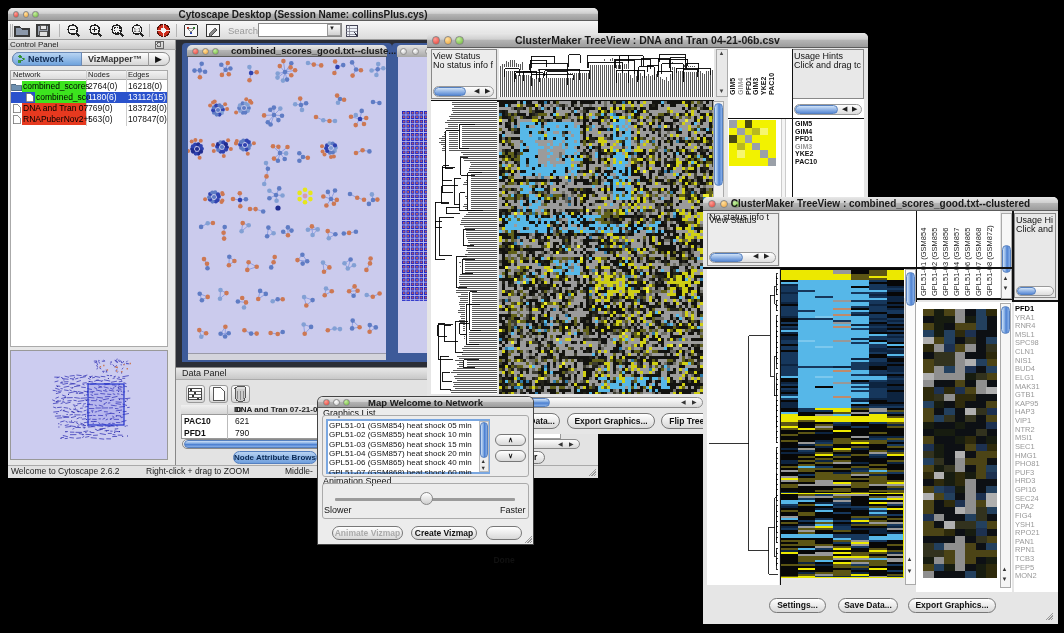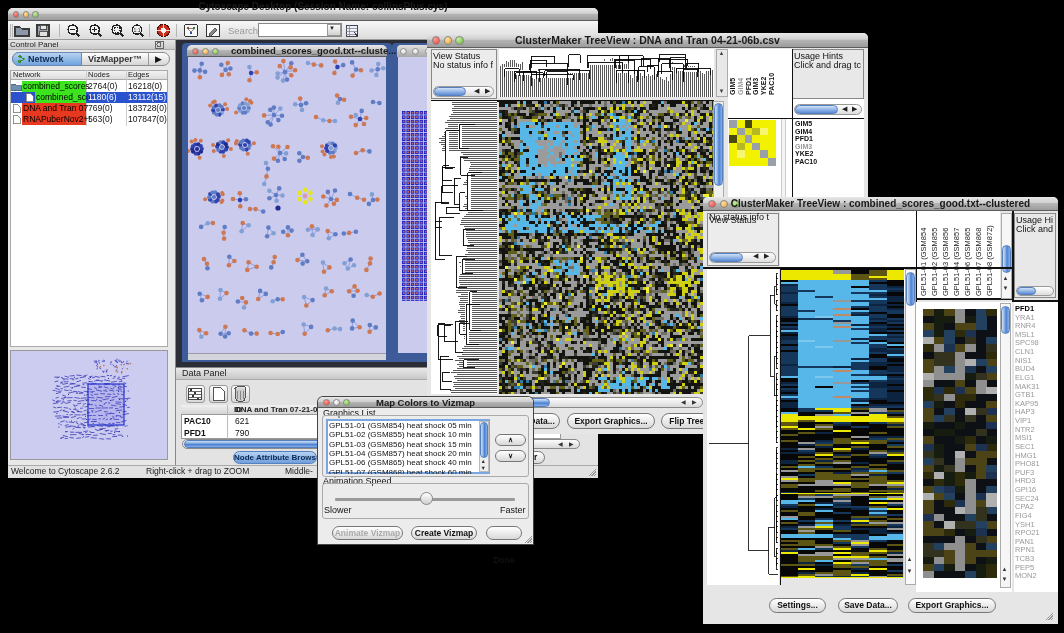--- a/index.html
+++ b/index.html
@@ -1,18 +1,18 @@
 <!DOCTYPE html>
 <html><head><meta charset="utf-8"><style>*{margin:0;padding:0;}body{background:#000;width:1064px;height:633px;overflow:hidden;position:relative;font-family:'Liberation Sans',sans-serif;}</style></head><body>
 <div style="position:absolute;left:8px;top:8px;width:590px;height:470px;background:#e4e4e4;border-radius:5px 5px 0 0;"></div>
 <div style="position:absolute;left:8px;top:8px;width:590px;height:13px;background:linear-gradient(180deg,#e8e8e8 0%,#cfcfcf 45%,#b5b5b5 50%,#9c9c9c 100%);border-bottom:1px solid #5c5c5c;border-radius:5px 5px 0 0;box-sizing:border-box;"></div>
 <div style="position:absolute;left:13.0px;top:11.3px;width:6.4px;height:6.4px;background:radial-gradient(circle at 35% 30%,#ff9d96,#e33e32);border:0.5px solid #888;border-radius:50%;box-sizing:border-box;"></div>
 <div style="position:absolute;left:22.6px;top:11.3px;width:6.4px;height:6.4px;background:radial-gradient(circle at 35% 30%,#ffe0a0,#efa233);border:0.5px solid #888;border-radius:50%;box-sizing:border-box;"></div>
 <div style="position:absolute;left:32.2px;top:11.3px;width:6.4px;height:6.4px;background:radial-gradient(circle at 35% 30%,#c5efa0,#6cb536);border:0.5px solid #888;border-radius:50%;box-sizing:border-box;"></div>
-<div style="position:absolute;left:8px;top:0;white-space:nowrap;width:590px;text-align:center;font:bold 10px 'Liberation Sans';color:#1a1a1a;line-height:13px;margin-left:20px;">Cytoscape Desktop (Session Name: collinsPlus.cys)</div>
+<div style="position:absolute;left:8px;top:8px;white-space:nowrap;width:590px;text-align:center;font:bold 10px 'Liberation Sans';color:#1a1a1a;line-height:13px;">Cytoscape Desktop (Session Name: collinsPlus.cys)</div>
 <div style="position:absolute;left:8px;top:21px;width:590px;height:19px;background:linear-gradient(180deg,#f7f7f7,#dcdcdc);border-bottom:1px solid #9a9a9a;box-sizing:border-box;"></div>
 <svg style="position:absolute;left:8px;top:21px;" width="590" height="19" viewBox="0 0 590 19" shape-rendering="crispEdges">
     <path d="M2 3v13M4 3v13" stroke="#b5b5b5" stroke-width="1"></path>
     <path d="M7 6h5l2 2h7v7H7z" fill="#8c98aa" stroke="#3a3a3a" stroke-width="1.2"></path>
     <rect x="29" y="4" width="12" height="11" fill="#9aa0ac" stroke="#3a3a3a" stroke-width="1.2"></rect>
     <rect x="32" y="4" width="6" height="4" fill="#e8e8e8" stroke="#3a3a3a" stroke-width="0.8"></rect>
     <rect x="31" y="10" width="8" height="5" fill="#e0e0e0" stroke="#3a3a3a" stroke-width="0.8"></rect>
     <path d="M51 3v13" stroke="#b5b5b5"></path>
     <circle cx="64.7" cy="8.6" r="4.6" fill="#f2f2f2" stroke="#222" stroke-width="1.4"></circle>
     <path d="M67.9 11.8L71.10000000000001 15.0" stroke="#222" stroke-width="2"></path>
@@ -814,21 +814,21 @@
 <div style="position:absolute;left:908px;top:598px;width:88px;height:15px;background:linear-gradient(180deg,#ffffff,#d8d8d8);border:1px solid #777;border-radius:7.5px;box-sizing:border-box;"></div>
 <div style="position:absolute;left:908px;top:598px;white-space:nowrap;width:88px;text-align:center;font:bold 8.5px 'Liberation Sans';color:#111;line-height:15px;">Export Graphics...</div>
 <svg style="position:absolute;left:1045px;top:612px;" width="9" height="9" viewBox="0 0 9 9" shape-rendering="crispEdges">
     <path d="M1 8L8 1M3.5 8L8 3.5M6 8L8 6" stroke="#999" stroke-width="1"></path>
   </svg>
 <div style="position:absolute;left:318px;top:397px;width:215px;height:147px;background:#ececec;border-radius:5px 5px 0 0;box-shadow:0 0 0 1px #444;"></div>
 <div style="position:absolute;left:318px;top:397px;width:215px;height:11px;background:linear-gradient(180deg,#e8e8e8 0%,#cfcfcf 45%,#b5b5b5 50%,#9c9c9c 100%);border-bottom:1px solid #5c5c5c;border-radius:5px 5px 0 0;box-sizing:border-box;"></div>
 <div style="position:absolute;left:323.0px;top:399.1px;width:6.8px;height:6.8px;background:radial-gradient(circle at 35% 30%,#ff9d96,#e33e32);border:0.5px solid #888;border-radius:50%;box-sizing:border-box;"></div>
 <div style="position:absolute;left:333.0px;top:399.1px;width:6.8px;height:6.8px;background:radial-gradient(circle at 35% 30%,#ffffff,#c9c9c9);border:0.5px solid #888;border-radius:50%;box-sizing:border-box;"></div>
 <div style="position:absolute;left:343.0px;top:399.1px;width:6.8px;height:6.8px;background:radial-gradient(circle at 35% 30%,#c5efa0,#6cb536);border:0.5px solid #888;border-radius:50%;box-sizing:border-box;"></div>
-<div style="position:absolute;left:318px;top:397px;white-space:nowrap;width:215px;text-align:center;font:bold 9.5px 'Liberation Sans';color:#1a1a1a;line-height:11px;">Map Colors to Vizmap</div>
+<div style="position:absolute;left:318px;top:397px;white-space:nowrap;width:215px;text-align:center;font:bold 9.5px 'Liberation Sans';color:#1a1a1a;line-height:11px;">Map Welcome to Network</div>
 <div style="position:absolute;left:323px;top:408px;white-space:nowrap;font:9px 'Liberation Sans';color:#111;">Graphics List</div>
 <div style="position:absolute;left:322px;top:415px;width:207px;height:62px;border:1px solid #aaa;border-radius:3px;box-sizing:border-box;"></div>
 <div style="position:absolute;left:326px;top:419px;width:164px;height:55px;background:#fff;border:2px solid #7aa7e0;box-sizing:border-box;"></div>
 <div style="position:absolute;left:326px;top:419px;width:164px;height:55px;overflow:hidden;">
     <div style="position:absolute;left:3px;top:2.0px;white-space:nowrap;font:8px 'Liberation Sans';color:#111;">GPL51-01 (GSM854) heat shock 05 min</div>
     <div style="position:absolute;left:3px;top:11.3px;white-space:nowrap;font:8px 'Liberation Sans';color:#111;">GPL51-02 (GSM855) heat shock 10 min</div>
     <div style="position:absolute;left:3px;top:20.6px;white-space:nowrap;font:8px 'Liberation Sans';color:#111;">GPL51-03 (GSM856) heat shock 15 min</div>
     <div style="position:absolute;left:3px;top:29.900000000000002px;white-space:nowrap;font:8px 'Liberation Sans';color:#111;">GPL51-04 (GSM857) heat shock 20 min</div>
     <div style="position:absolute;left:3px;top:39.2px;white-space:nowrap;font:8px 'Liberation Sans';color:#111;">GPL51-06 (GSM865) heat shock 40 min</div>
     <div style="position:absolute;left:3px;top:48.5px;white-space:nowrap;font:8px 'Liberation Sans';color:#111;">GPL51-07 (GSM868) heat shock 60 min</div>

